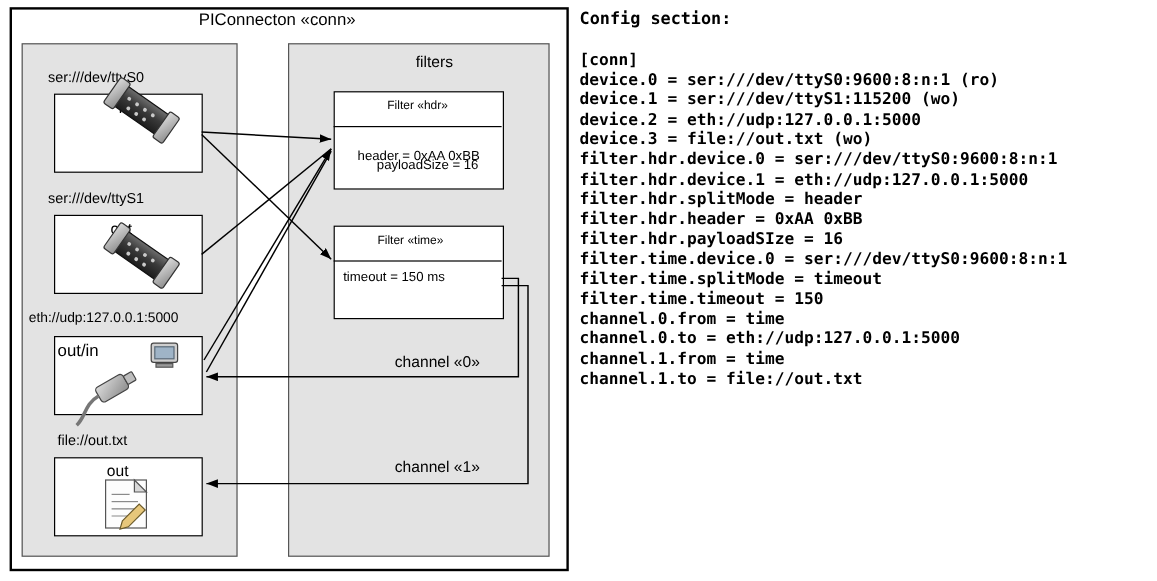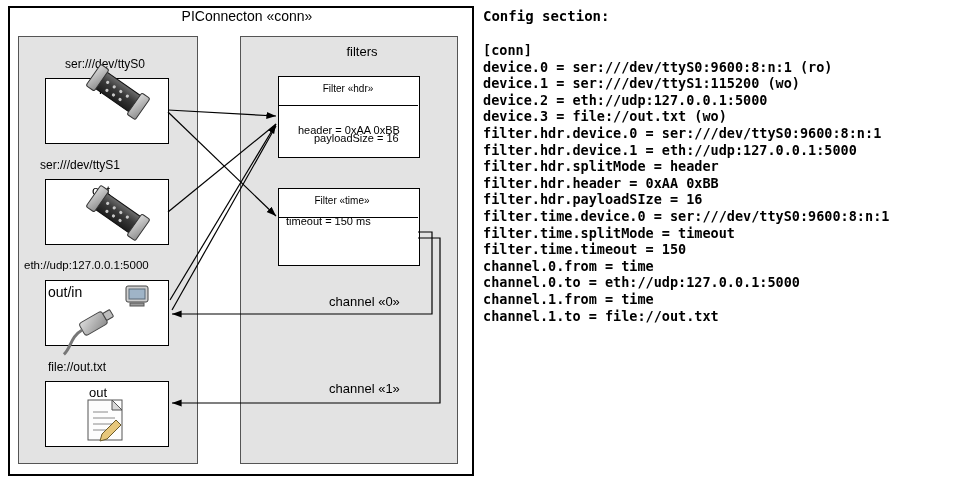--- a/index.html
+++ b/index.html
@@ -1,21 +1,21 @@
 <!DOCTYPE html>
 <html><head>
 <meta charset="utf-8">
 <style>
   html,body{margin:0;padding:0;background:#ffffff;}
   body{width:964px;height:484px;font-family:"Liberation Sans",sans-serif;position:relative;overflow:hidden;}
   .root{position:absolute;left:0;top:0;width:964px;height:484px;}
 
   
   .outer-box{position:absolute;left:8px;top:6px;width:462px;height:466px;border:2px solid #000;background:#fff;}
-  .outer-title{position:absolute;left:0;top:8px;width:462px;text-align:center;font-size:14px;color:#000;padding-left:16px;}
+  .outer-title{position:absolute;left:0;top:8px;width:462px;text-align:center;font-size:14px;color:#000;}
 
   .panel{position:absolute;background:#e3e3e3;border:1px solid #555;}
   .panel-title{position:absolute;width:100%;text-align:center;font-size:13px;color:#000;}
 
   .dev-card{position:absolute;background:#fff;border:1px solid #000;}
   .dev-label{position:absolute;font-size:13px;color:#000;}
   .dev-caption{position:absolute;font-size:12px;color:#000;}
 
   .filter-box{position:absolute;background:#fff;border:1px solid #000;}
   .filter-title{position:absolute;width:100%;text-align:center;font-size:10px;color:#000;}
@@ -33,21 +33,21 @@
 </head>
 <body>
 
 <div class="root">
 
   <div class="outer-box"></div>
   <div class="outer-title">PIConnecton «conn»</div>
 
   <div class="panel" style="left:18px;top:36px;width:178px;height:426px;"></div>
 
-  <div class="dev-caption" style="left:40px;top:57px;margin-left:25px;">ser:///dev/ttyS0</div>
+  <div class="dev-caption" style="left:40px;top:57px;">ser:///dev/ttyS0</div>
   <div class="dev-card" style="left:45px;top:78px;width:122px;height:64px;"></div>
   <div class="dev-label" style="left:99px;top:82px;">in</div>
 
   <div class="dev-caption" style="left:40px;top:158px;">ser:///dev/ttyS1</div>
   <div class="dev-card" style="left:45px;top:179px;width:122px;height:64px;"></div>
   <div class="dev-label" style="left:92px;top:183px;">out</div>
 
   <div class="dev-caption" style="left:24px;top:259px;font-size:11.5px;">eth://udp:127.0.0.1:5000</div>
   <div class="dev-card" style="left:45px;top:280px;width:122px;height:64px;"></div>
   <div class="dev-label" style="left:48px;top:284px;font-size:14px;">out/in</div>
@@ -61,21 +61,21 @@
 
   <div class="filter-box" style="left:278px;top:76px;width:140px;height:80px;"></div>
   <div class="filter-title" style="left:278px;top:83px;width:140px;">Filter «hdr»</div>
   <div class="filter-sep" style="left:278px;top:105px;width:140px;"></div>
   <div class="filter-line" style="left:298px;top:112px;margin-top:12px;">header = 0xAA 0xBB</div>
   <div class="filter-line" style="left:286px;top:132px;padding-left:28px;">payloadSize = 16</div>
 
   <div class="filter-box" style="left:278px;top:188px;width:140px;height:76px;"></div>
   <div class="filter-title" style="left:278px;top:195px;width:128px;">Filter «time»</div>
   <div class="filter-sep" style="left:278px;top:217px;width:140px;"></div>
-  <div class="filter-line" style="left:286px;top:215px;">timeout = 150 ms</div>
+  <div class="filter-line" style="left:286px;top:225px;">timeout = 150 ms</div>
 
   <div class="chan-label" style="left:329px;top:294px;">channel «0»</div>
   <div class="chan-label" style="left:329px;top:381px;">channel «1»</div>
 
   <svg class="overlay" viewBox="0 0 964 484">
     <defs>
       <marker id="arrow" markerWidth="9" markerHeight="9" refX="8" refY="3" orient="auto" markerUnits="strokeWidth">
         <path d="M0,0 L8,3 L0,6 z" fill="#000"></path>
       </marker>
       <linearGradient id="dsub" x1="0" y1="0" x2="0" y2="1">

